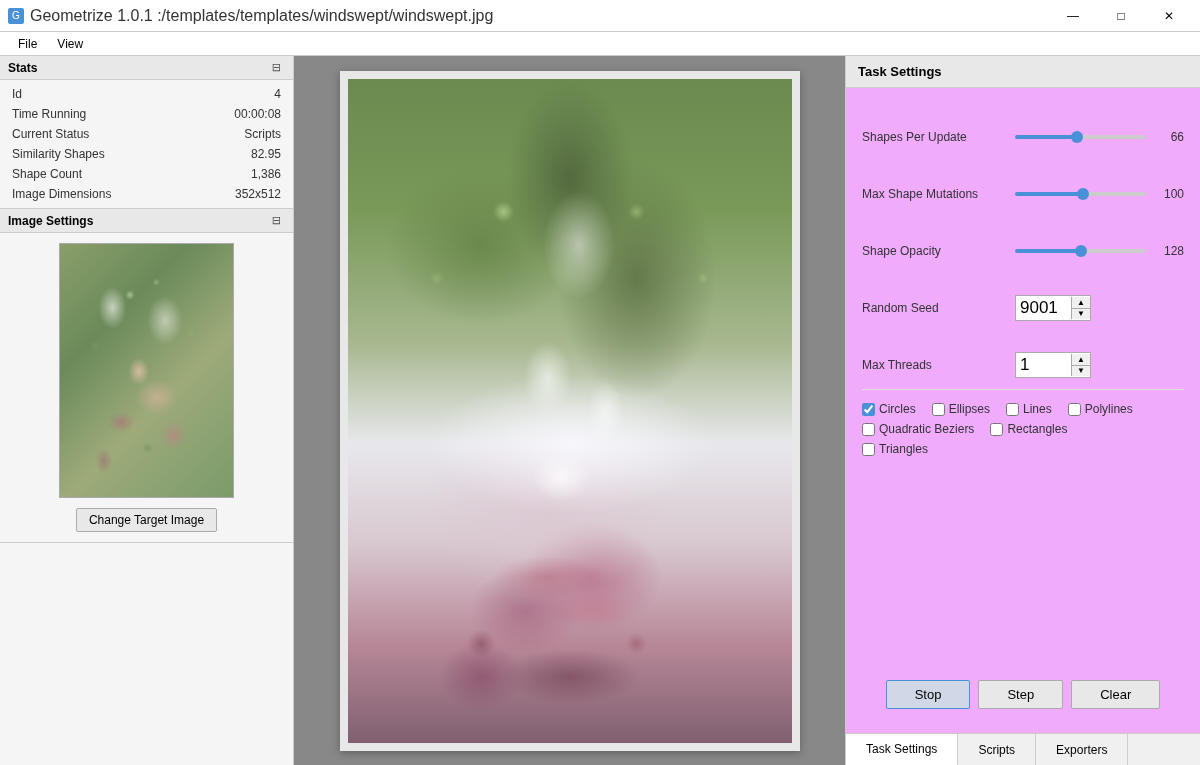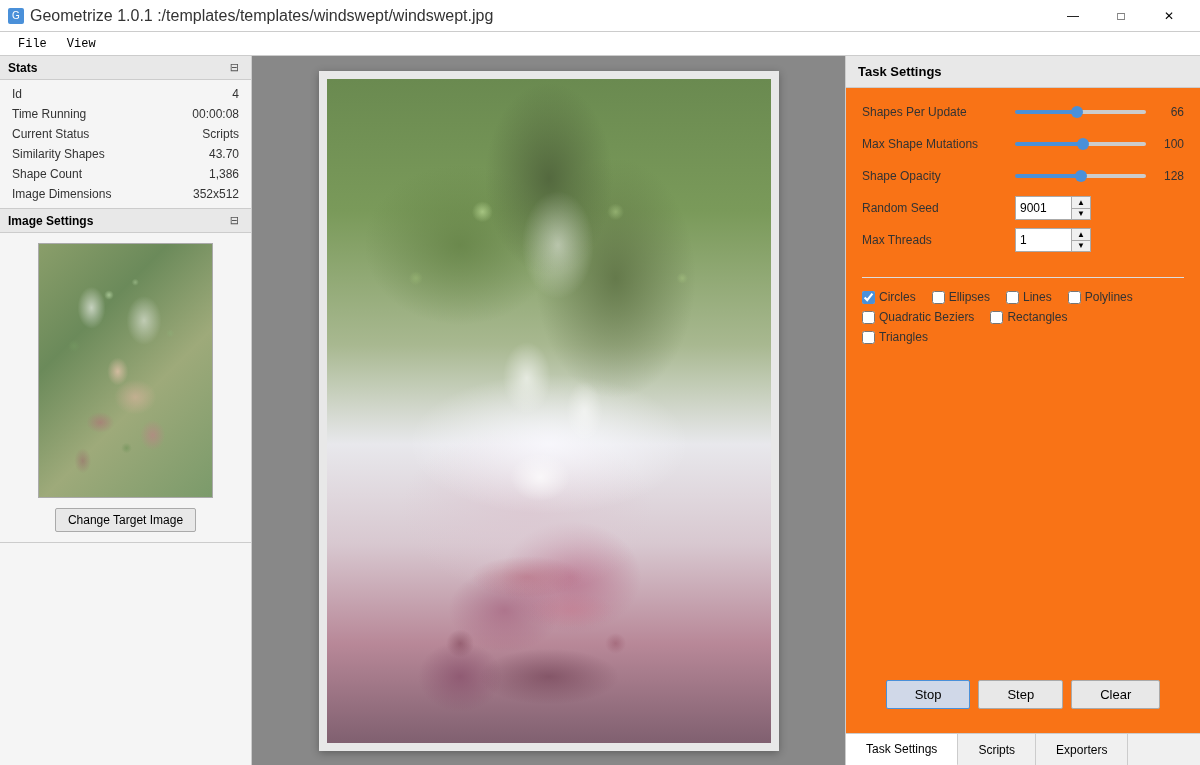--- a/index.html
+++ b/index.html
@@ -68,33 +68,32 @@
       display: flex;
       align-items: center;
       height: 24px;
       padding: 0 8px;
       flex-shrink: 0;
     }
     .menubar-item {
       padding: 2px 10px;
       cursor: pointer;
       font-size: 12px;
-      font-family: Liberation Mono, monospace;
     }
 
     
     .main-content {
       display: flex;
       flex: 1;
       overflow: hidden;
     }
 
     
     .left-panel {
-      width: 252px;
+      width: 294px;
       background: #f5f5f5;
       border-right: 1px solid #ccc;
       display: flex;
       flex-direction: column;
       flex-shrink: 0;
     }
 
     .panel-section {
       border-bottom: 1px solid #ccc;
     }
@@ -279,21 +278,21 @@
         radial-gradient(ellipse 80px 30px at 45% 75%, rgba(180,100,120,0.5) 0%, transparent 70%),
         radial-gradient(ellipse 60px 25px at 55% 80%, rgba(200,120,140,0.4) 0%, transparent 70%),
         radial-gradient(circle 20px at 30% 85%, rgba(120,60,80,0.5) 0%, transparent 70%),
         radial-gradient(circle 15px at 65% 85%, rgba(140,70,90,0.4) 0%, transparent 70%),
         radial-gradient(ellipse 100px 40px at 50% 90%, rgba(100,50,70,0.5) 0%, transparent 70%);
     }
 
     
     .right-panel {
       width: 355px;
-      background: #f97316;
+      background: #f0abfc;
       border-left: 1px solid #ccc;
       display: flex;
       flex-direction: column;
       flex-shrink: 0;
     }
 
     .task-settings-header {
       background: #e8e8e8;
       padding: 4px 12px;
       font-size: 13px;
@@ -310,20 +309,21 @@
       display: flex;
       flex-direction: column;
       gap: 8px;
     }
 
     .setting-row {
       display: flex;
       align-items: center;
       gap: 8px;
       height: 24px;
+      margin-top: 25px;
     }
 
     .setting-label {
       font-size: 12px;
       color: #333;
       min-width: 145px;
     }
 
     .setting-slider {
       flex: 1;
@@ -362,21 +362,21 @@
       display: flex;
       align-items: center;
       border: 1px solid #aaa;
       background: white;
     }
     .spinbox input {
       width: 55px;
       border: none;
       outline: none;
       padding: 2px 4px;
-      font-size: 12px;
+      font-size: 17px;
       text-align: left;
     }
     .spinbox-arrows {
       display: flex;
       flex-direction: column;
       border-left: 1px solid #aaa;
     }
     .spinbox-arrow {
       width: 18px;
       height: 11px;
@@ -388,21 +388,21 @@
       justify-content: center;
       font-size: 8px;
       line-height: 1;
     }
     .spinbox-arrow + .spinbox-arrow {
       border-top: 1px solid #aaa;
     }
 
     
     .checkboxes-section {
-      margin-top: 17px;
+      margin-top: 4px;
       padding: 0 0 8px 0;
       border-top: 1px solid #ddd;
       padding-top: 12px;
     }
 
     .checkbox-item {
       display: flex;
       align-items: center;
       gap: 4px;
       cursor: pointer;
@@ -510,21 +510,21 @@
         <div class="stats-row">
           <span class="stats-label">Time Running</span>
           <span class="stats-value">00:00:08</span>
         </div>
         <div class="stats-row">
           <span class="stats-label">Current Status</span>
           <span class="stats-value">Scripts</span>
         </div>
         <div class="stats-row">
           <span class="stats-label">Similarity Shapes</span>
-          <span class="stats-value">43.70</span>
+          <span class="stats-value">82.95</span>
         </div>
         <div class="stats-row">
           <span class="stats-label">Shape Count</span>
           <span class="stats-value">1,386</span>
         </div>
         <div class="stats-row">
           <span class="stats-label">Image Dimensions</span>
           <span class="stats-value">352x512</span>
         </div>
       </div>

